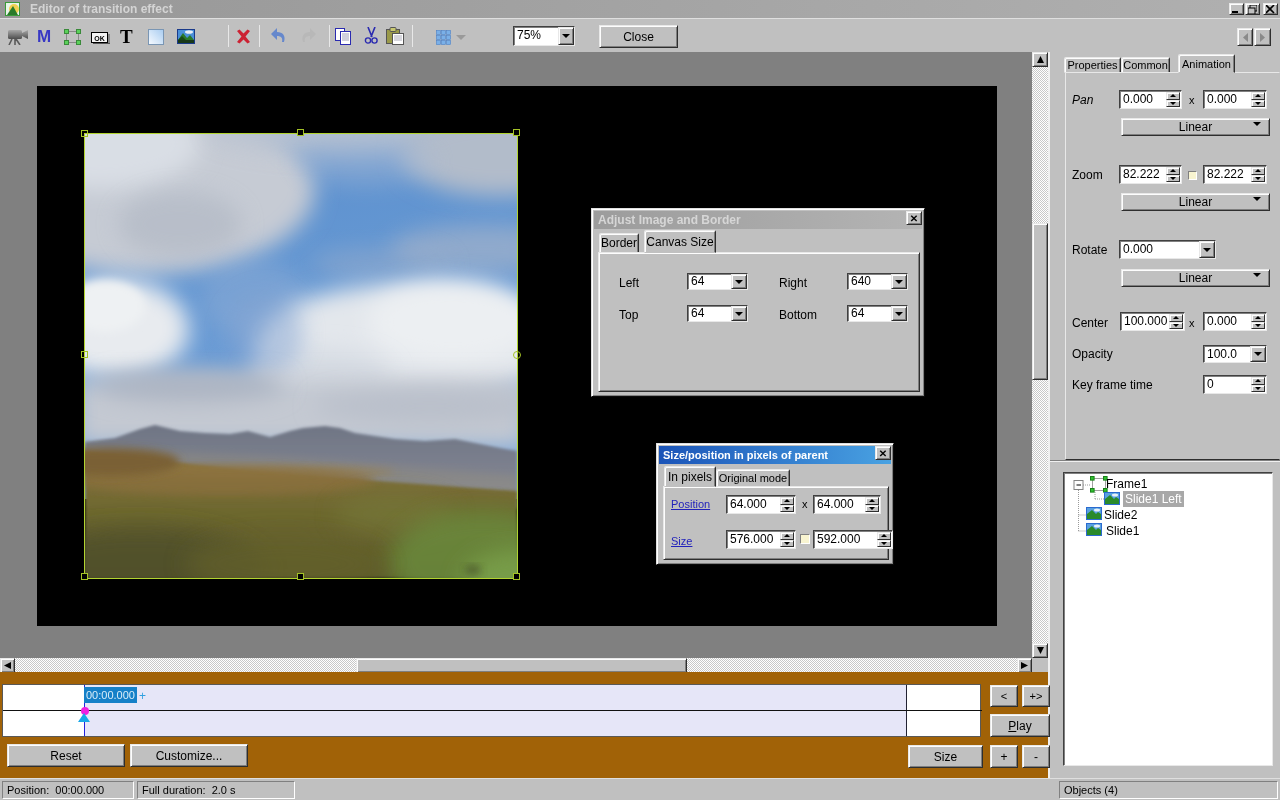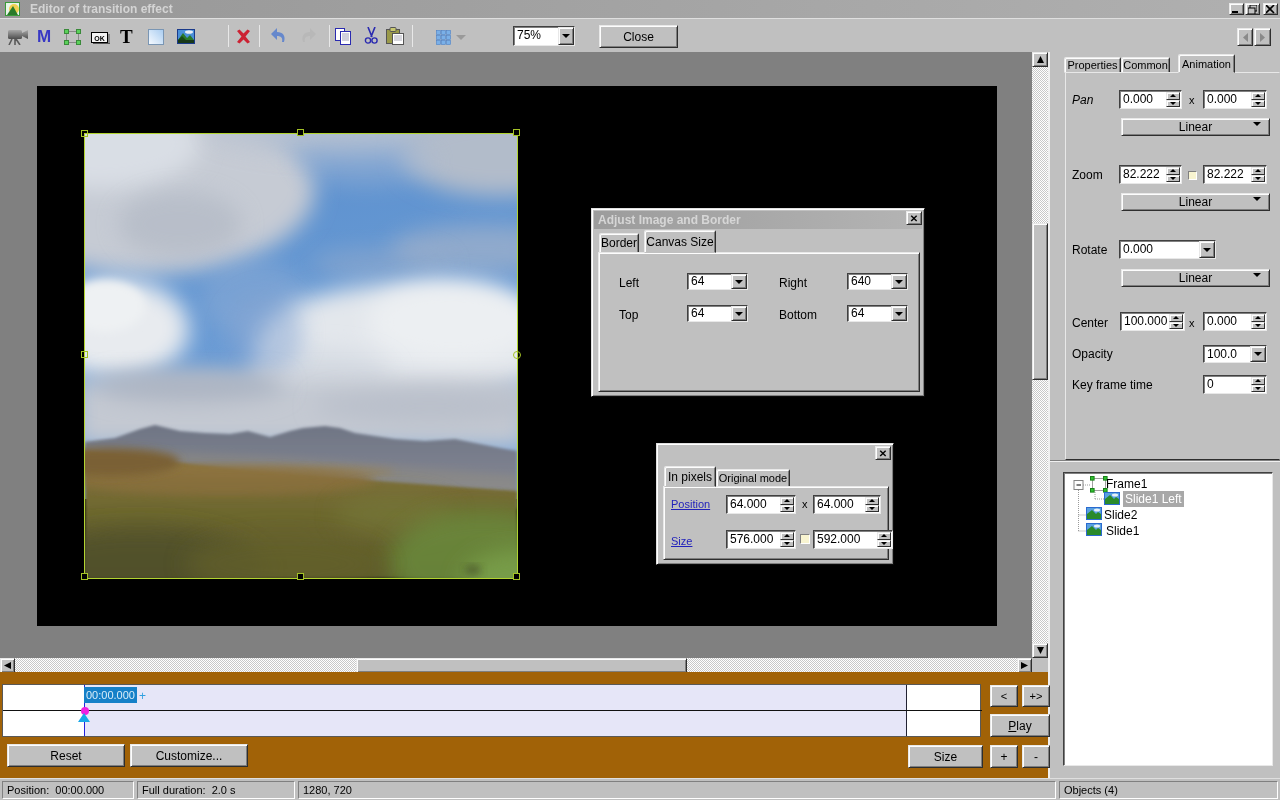--- a/index.html
+++ b/index.html
@@ -302,20 +302,23 @@
   <span class="lbl" style="left:187px;top:99px;">Bottom</span>
   <div class="combo" style="left:255px;top:96px;width:61px;height:17px;">
       <span class="val" style="top:0px">64</span>
       <span class="dd">
         <span class="tri-d"></span>
       </span>
     </div>
 </div>
 
 <div class="dlg" style="left:656px;top:443px;width:238px;height:122px;">
+  <div class="dtitle" style="background:linear-gradient(to right,#1b54b8,#49a2e2);">
+      <span class="cap" style="color:#fff;font-size:11px;">Size/position in pixels of parent</span>
+    </div>
   <div class="xbtn">✕</div>
   <div class="tab" style="left:7px;top:22px;width:52px;height:21px;background:#c0c0c0;z-index:3;">In pixels</div>
   <div class="tab" style="left:59px;top:25px;width:74px;height:18px;font-size:11px;">Original mode</div>
   <div class="tabpage" style="left:6px;top:42px;width:226px;height:74px;"></div>
   <span class="lbl" style="left:14px;top:54px;color:#2222bb;text-decoration:underline;font-size:11px;">Position</span>
   <div class="spinbox" style="left:69px;top:51px;width:70px;height:19px;">
       <span class="val">64.000</span>
       <span class="spin">
         <span class="up">
           <span class="tri-u6"></span>
@@ -560,15 +563,14 @@
   <div class="btn" style="left:7px;top:72px;width:118px;height:23px;">Reset</div>
   <div class="btn" style="left:130px;top:72px;width:118px;height:23px;">Customize...</div>
   <div class="btn" style="left:908px;top:73px;width:75px;height:23px;">Size</div>
   <div class="btn" style="left:990px;top:73px;width:28px;height:23px;">+</div>
   <div class="btn" style="left:1022px;top:73px;width:28px;height:23px;">-</div>
 </div>
 
 <div id="statusbar">
   <div class="spanel" style="left:2px;width:132px;">Position:&nbsp; 00:00.000</div>
   <div class="spanel" style="left:137px;width:158px;">Full duration:&nbsp; 2.0 s</div>
-  <div class="spanel" style="left:298px;width:758px;">1280, 720</div>
   <div class="spanel" style="left:1059px;width:219px;">Objects (4)</div>
 </div>
 
 </body></html>

